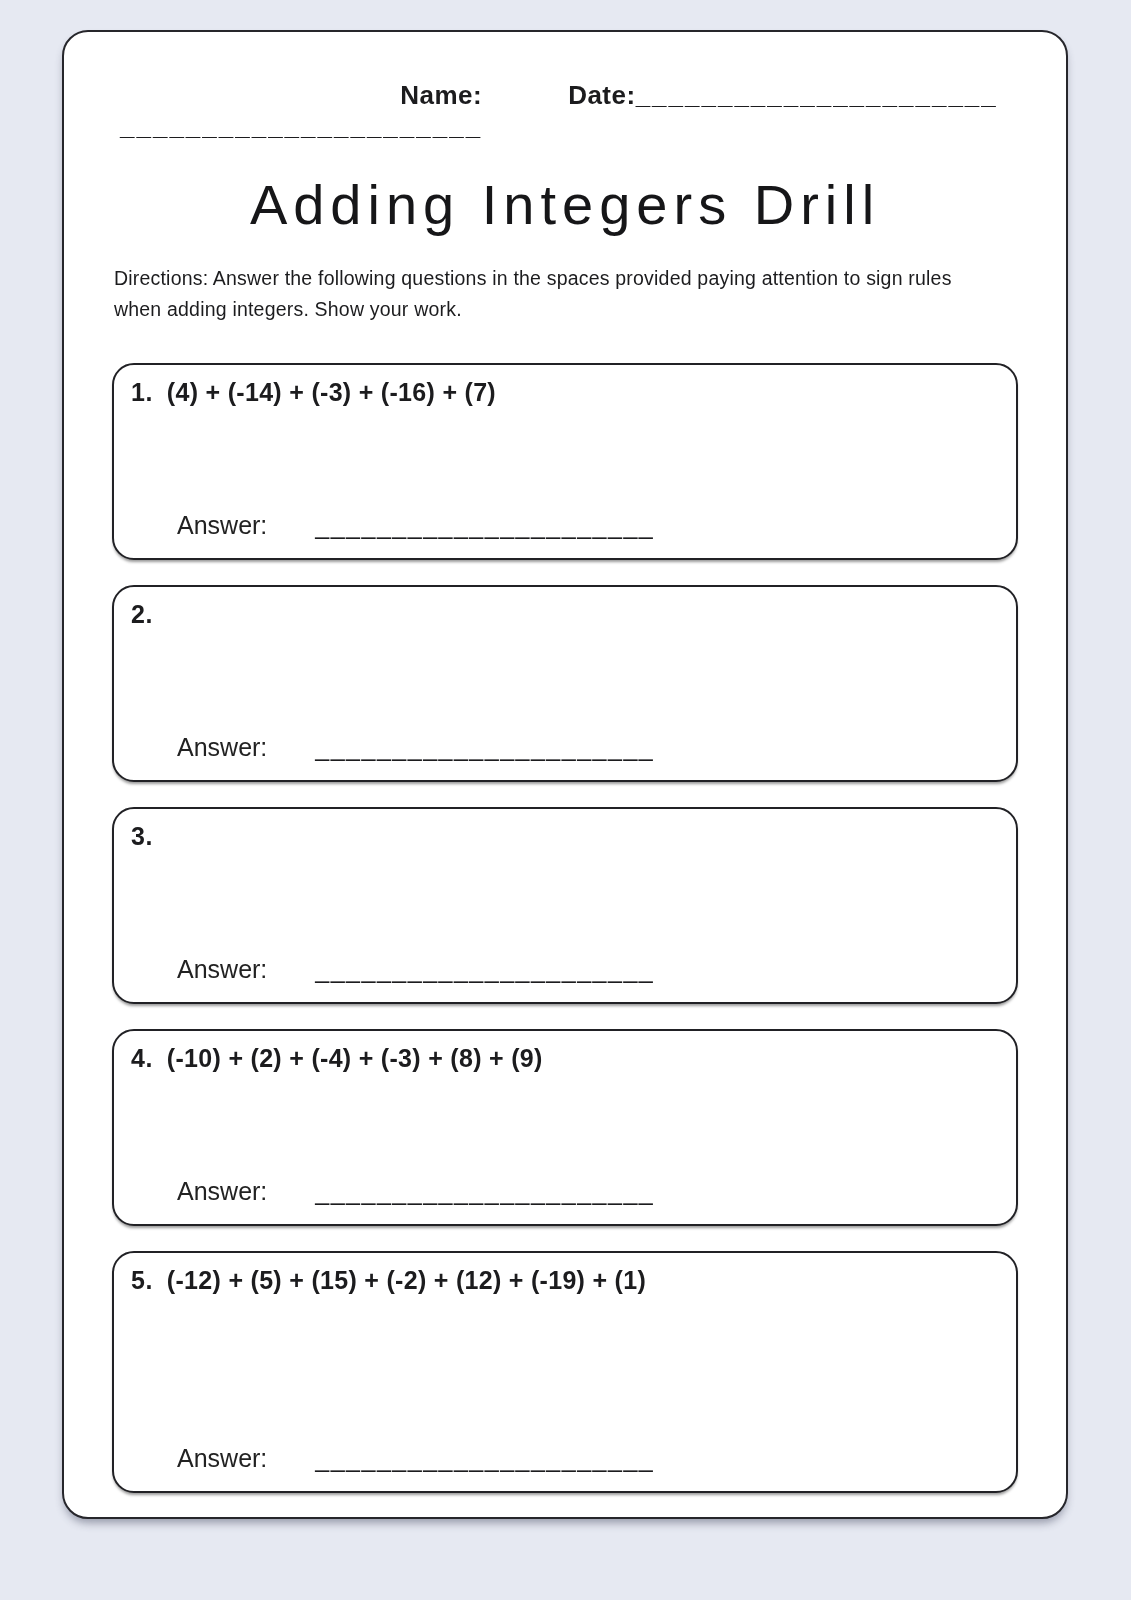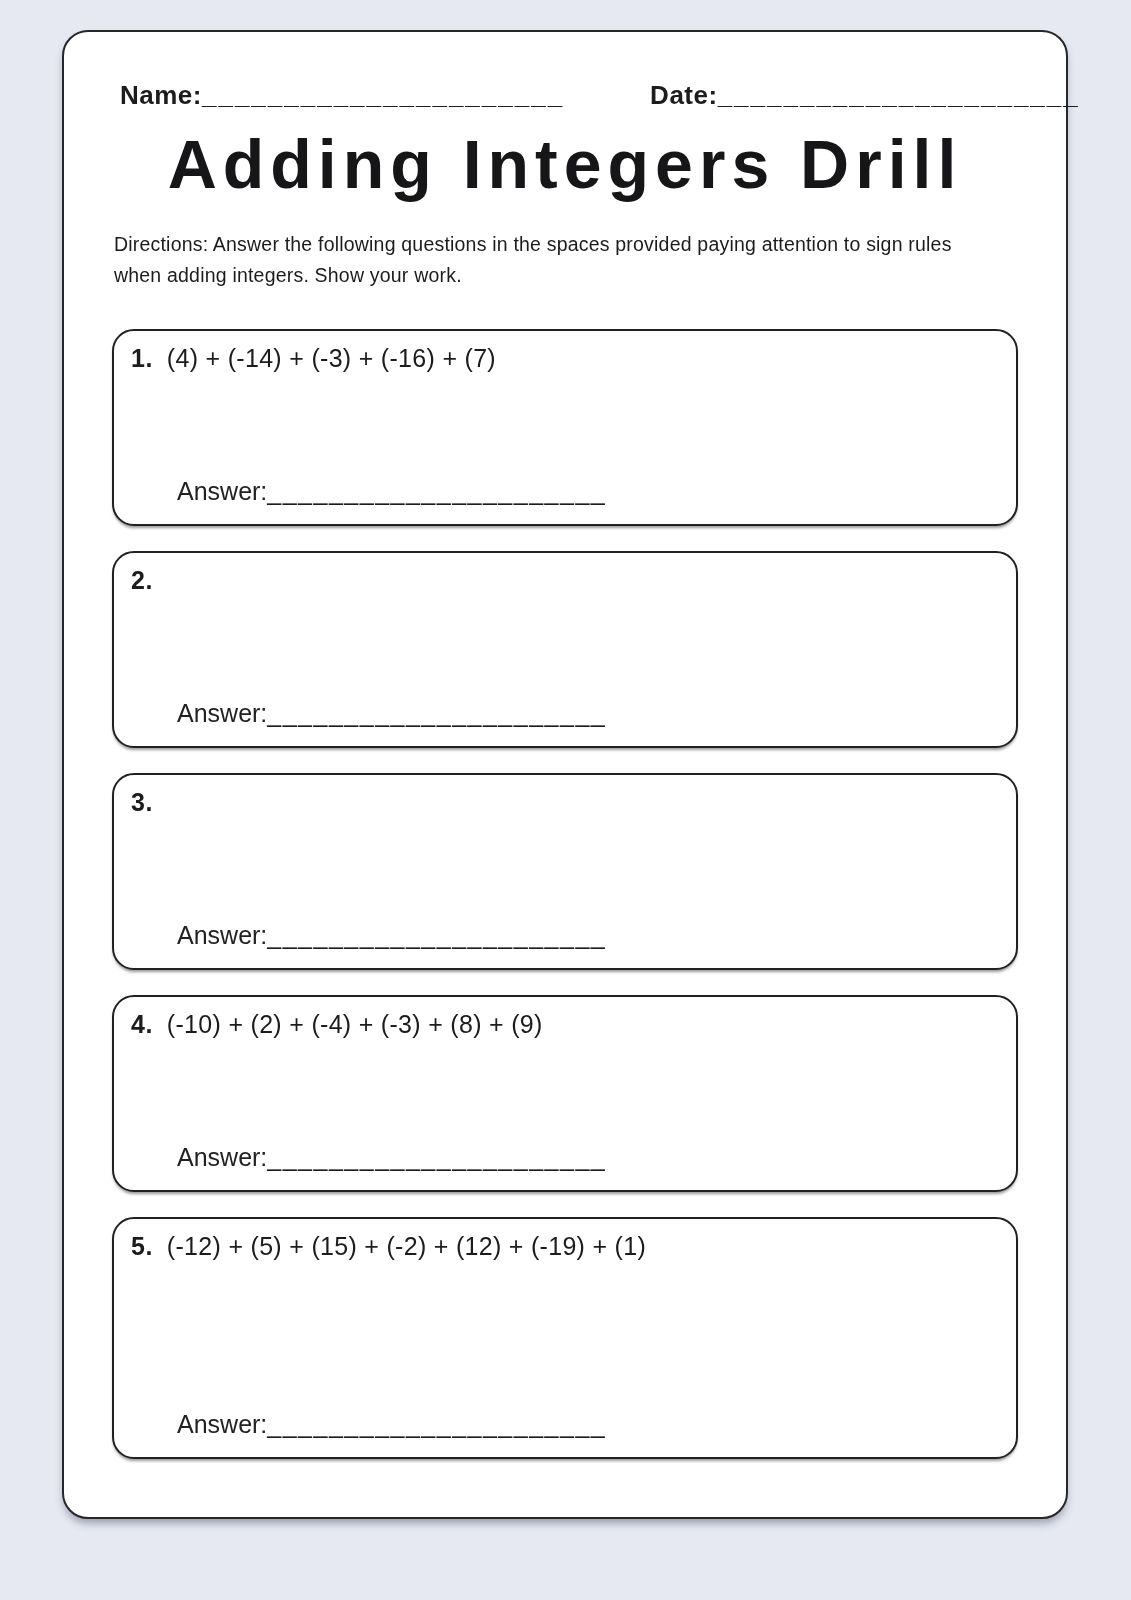--- a/index.html
+++ b/index.html
@@ -30,26 +30,26 @@
     font-weight: 700;
     letter-spacing: 0.5px;
   }
   .field-label { white-space: nowrap; }
   .blank {
     font-weight: 700;
     letter-spacing: 2px;
     white-space: nowrap;
   }
   .date-group { margin-left: 86px; display: flex; align-items: center; }
-  .name-group { display: flex; align-items: flex-end; }
+  .name-group { display: flex; align-items: flex-end; flex-direction: column; }
   .page-title {
-    margin-top: 14px;
+    margin-top: 30px;
     text-align: center;
-    font-size: 68px;
-    font-weight: 700;
+    font-size: 56px;
+    font-weight: 400;
     letter-spacing: 6px;
     color: #161618;
   }
   .directions {
     margin: 26px 110px 4px 50px;
     font-size: 19.5px;
     font-weight: 400;
     line-height: 1.58;
     letter-spacing: 0.2px;
   }
@@ -76,29 +76,30 @@
     display: flex;
     align-items: baseline;
     font-size: 25px;
   }
   .q-number {
     font-weight: 700;
     margin-right: 14px;
     letter-spacing: 0.5px;
   }
   .q-expression {
-    font-weight: 400;
+    font-weight: 700;
     letter-spacing: 0.3px;
   }
   .answer-row {
     margin-top: auto;
     margin-left: 46px;
     display: flex;
     align-items: center;
     font-size: 25px;
+    gap: 48px;
   }
   .answer-label { font-weight: 400; color: #222; }
   .answer-row .blank { font-weight: 400; letter-spacing: 1.5px; }
 </style>
 </head>
 <body>
 
 <div class="worksheet-card">
 
   <div class="header-row">

